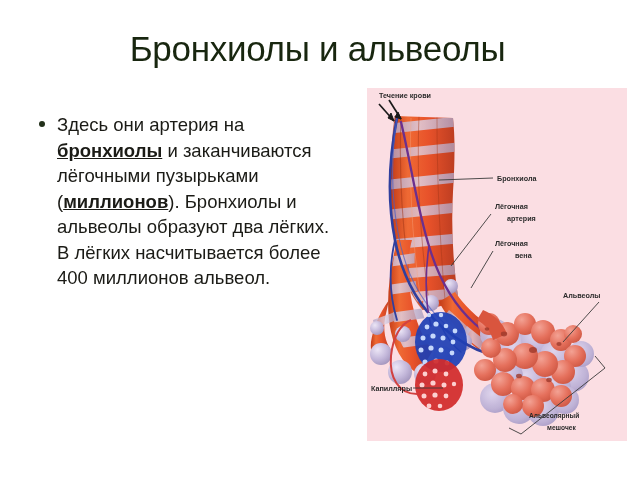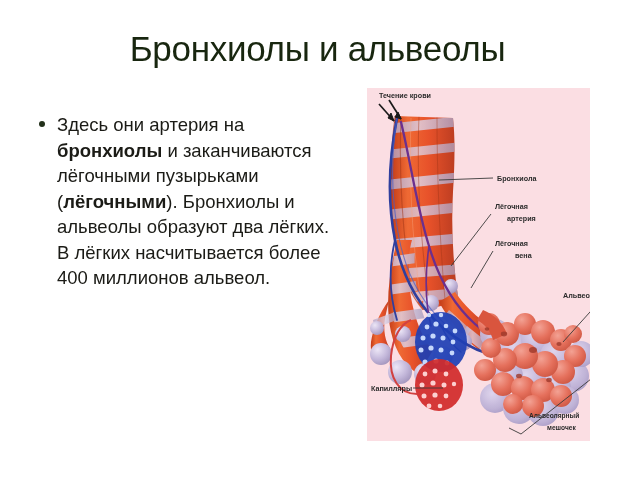--- a/index.html
+++ b/index.html
@@ -51,28 +51,29 @@
     position: absolute;
     left: 7px;
     top: 9px;
     width: 6px;
     height: 6px;
     border-radius: 50%;
     background: #22301a;
   }
   #bullet-item b {
     font-weight: 700;
+    text-decoration: underline;
   }
 
   
   #diagram-panel {
     position: absolute;
     left: 367px;
     top: 88px;
-    width: 223px;
+    width: 260px;
     height: 353px;
     background: #fbdee3;
     overflow: hidden;
   }
   #diagram-svg {
     display: block;
     width: 252px;
     height: 353px;
   }
   .dlabel {
@@ -94,21 +95,21 @@
   }
 </style>
 </head>
 <body>
 
 <div id="slide-title">Бронхиолы и альвеолы</div>
 
 <div id="body-block">
   <div id="bullet-item">
     <span id="bullet-dot"></span>
-    <span id="bullet-text"><span>Здесь они артерия на </span><b>бронхиолы</b><span> и заканчиваются лёгочными пузырьками (</span><b>лёгочными</b><span>). Бронхиолы и альвеолы образуют два лёгких. В лёгких насчитывается более 400 миллионов альвеол.</span></span>
+    <span id="bullet-text"><span>Здесь они артерия на </span><b>бронхиолы</b><span> и заканчиваются лёгочными пузырьками (</span><b>миллионов</b><span>). Бронхиолы и альвеолы образуют два лёгких. В лёгких насчитывается более 400 миллионов альвеол.</span></span>
   </div>
 </div>
 
 <div id="diagram-panel">
   <svg id="diagram-svg" viewBox="0 0 252 353" xmlns="http://www.w3.org/2000/svg">
     <defs>
       <linearGradient id="tubeGrad" x1="0" y1="0" x2="1" y2="0">
         <stop offset="0%" stop-color="#c23b18"></stop>
         <stop offset="25%" stop-color="#ef6a34"></stop>
         <stop offset="55%" stop-color="#e8522a"></stop>

